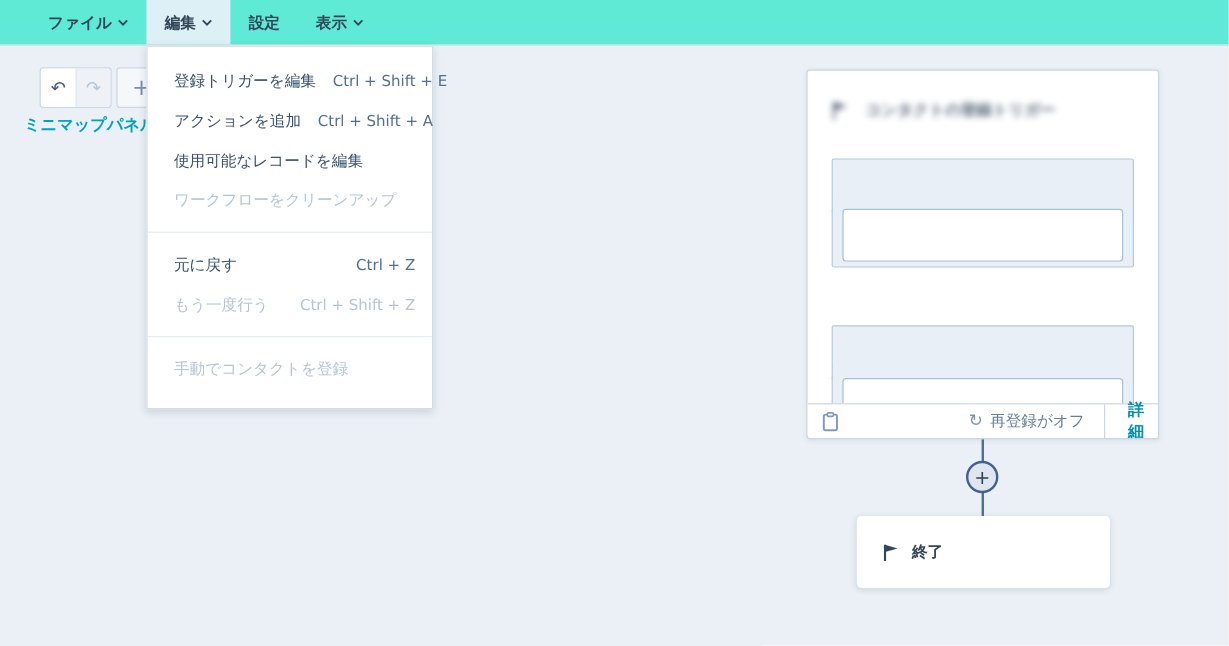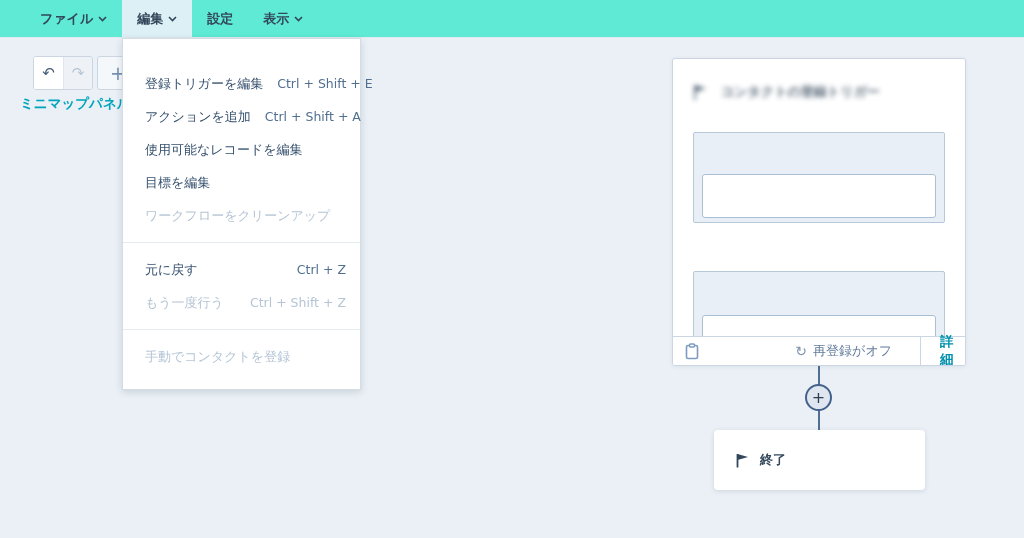--- a/index.html
+++ b/index.html
@@ -42,21 +42,21 @@
     position:absolute; left:20px; top:95px; z-index:1;
     font-size:13.5px; font-weight:bold; color:#00a4bd; white-space:nowrap;
   }
   
   .dropdown {
     position:absolute; left:122px; top:38px; width:239px; z-index:10;
     background:#ffffff; border:1px solid #d3dde6;
     box-shadow:0 2px 7px rgba(33,43,54,.16);
   }
   .dd-section { padding:10px 0; }
-  .dd-section.first { padding-top:28px; }
+  .dd-section.first { padding-top:12px; }
   .dd-section.last { padding-bottom:16px; }
   .dd-divider { height:1px; background:#e4ebf1; }
   .mi {
     height:33px; padding:0 14px 0 22px;
     display:flex; align-items:center; justify-content:space-between;
     font-size:13px; color:#37516f; cursor:pointer; white-space:nowrap;
   }
   .mi .shortcut { font-size:12.5px; color:#516f90; margin-left:14px; }
   .mi.disabled, .mi.disabled .shortcut { color:#b5c5d5; cursor:default; }
   
@@ -84,21 +84,21 @@
   .inner1 { top:41px; height:44px; }
   .inner2 { top:43px; height:60px; }
   .tc-footer {
     position:absolute; left:0; right:0; bottom:0; height:29px;
     background:#ffffff; border-top:1px solid #cbd6e2;
     display:flex; align-items:center; z-index:2;
   }
   .copy-icon { margin-left:12px; display:block; }
   .footer-spacer { flex:1; }
   .refresh-glyph { font-size:14px; color:#7e93ad; margin-right:6px; }
-  .reenroll-text { font-size:13px; color:#627d9d; margin-right:28px; white-space:nowrap; }
+  .reenroll-text { font-size:13px; color:#627d9d; margin-right:16px; white-space:nowrap; }
   .details-cell {
     height:100%; width:45px; border-left:1px solid #cbd6e2;
     display:flex; align-items:center; justify-content:center;
     font-size:13.5px; font-weight:bold; color:#0091ae; cursor:pointer;padding-left:19px;
   }
   
   .connector { position:absolute; left:818px; top:366px; width:2px; height:64px; background:#516f90; z-index:0; }
   .plus-node {
     position:absolute; left:805px; top:384px; width:27px; height:27px; z-index:2;
     border-radius:50%; background:#dfe6ef; border:2px solid #42618c;
@@ -160,24 +160,20 @@
       <div class="mi">
         <span>登録トリガーを編集</span>
         <span class="shortcut">Ctrl + Shift + E</span>
       </div>
       <div class="mi">
         <span>アクションを追加</span>
         <span class="shortcut">Ctrl + Shift + A</span>
       </div>
       <div class="mi">
         <span>使用可能なレコードを編集</span>
-        <span class="shortcut"></span>
-      </div>
-      <div class="mi">
-        <span>目標を編集</span>
         <span class="shortcut"></span>
       </div>
       <div class="mi disabled">
         <span>ワークフローをクリーンアップ</span>
         <span class="shortcut"></span>
       </div>
     </div>
     <div class="dd-divider"></div>
     <div class="dd-section">
       <div class="mi">

